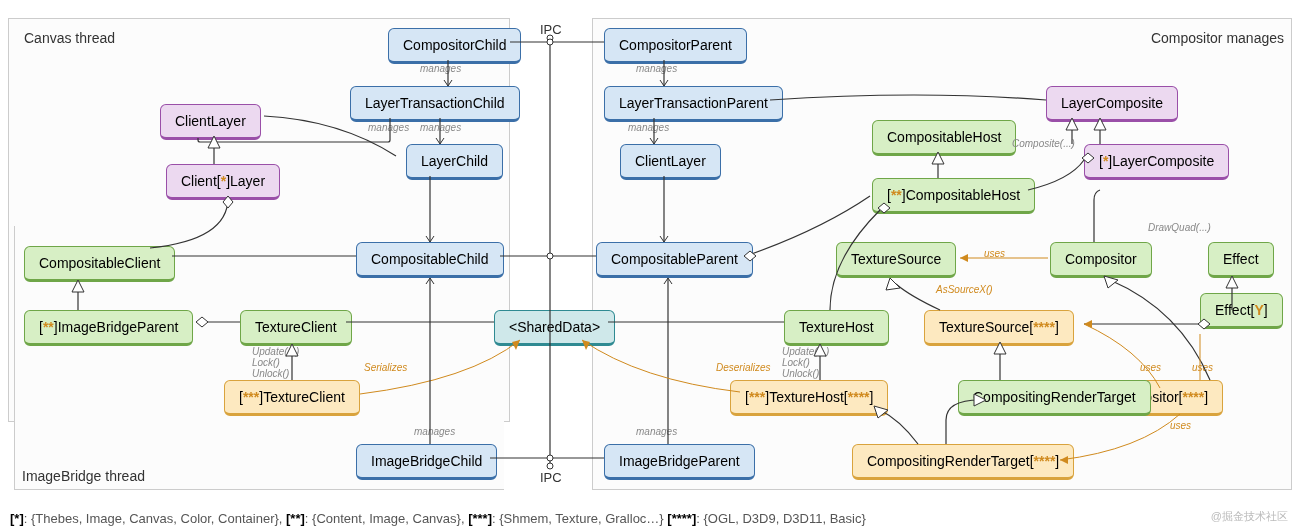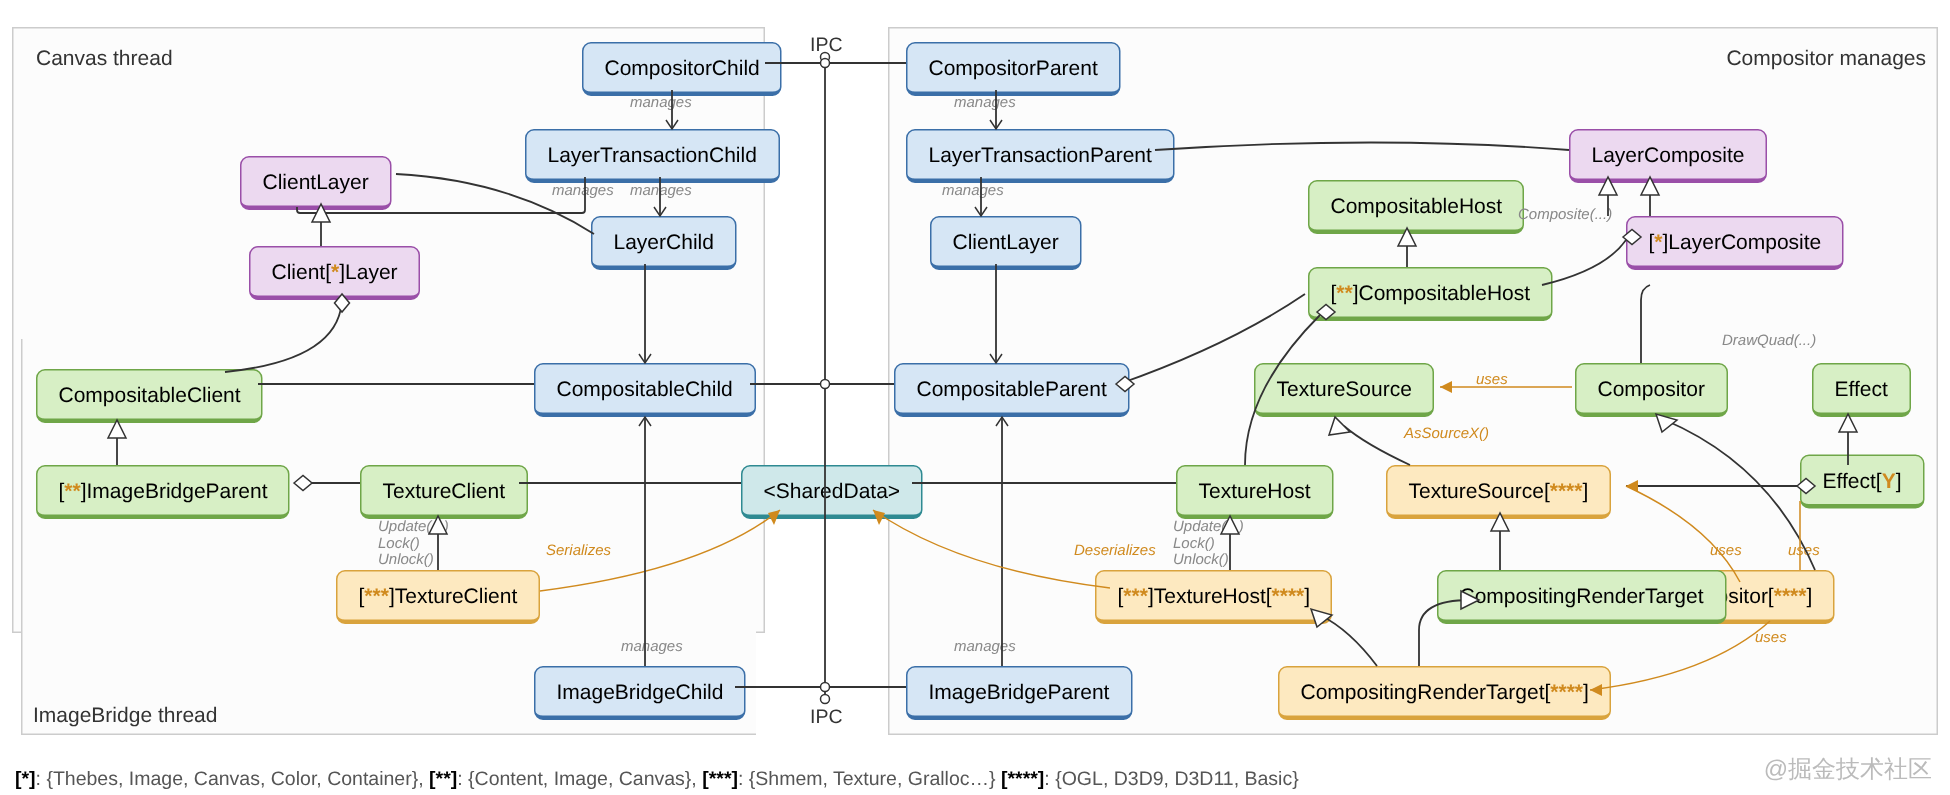--- a/index.html
+++ b/index.html
@@ -11,21 +11,21 @@
 .green{background:#d7efc5;border-color:#6fa648}
 .purple{background:#ecd9f0;border-color:#9a4fa8}
 .orange{background:#fde9c0;border-color:#d9a33d}
 .teal{background:#cfe8ea;border-color:#2f8a92}
 .star{color:#d08a1e;font-weight:bold}
 .conn-label{position:absolute;font-size:10px;color:#888;font-style:italic}
 .conn-label.orange{color:#d08a1e;background:none;border:none}
 .ipc-label{position:absolute;font-size:13px;color:#333}
 .footer{position:absolute;bottom:4px;left:10px;font-size:13px;color:#555}
 .footer b{color:#000}
-.watermark{position:absolute;bottom:6px;right:12px;font-size:16px;color:#bbb}
+.watermark{position:absolute;bottom:6px;right:12px;font-size:11px;color:#bbb}
 svg{position:absolute;top:0;left:0;pointer-events:none}
 .edge{stroke:#333;stroke-width:1.2;fill:none}
 .edge-orange{stroke:#d08a1e;stroke-width:1;fill:none}
 .arrow{fill:none;stroke:#333;stroke-width:1}
 .diamond{fill:#fff;stroke:#333;stroke-width:1}
 .hollow-tri{fill:#fff;stroke:#333;stroke-width:1}
 .dot{fill:#fff;stroke:#333;stroke-width:1}
 </style>
 </head>
 <body>
@@ -37,21 +37,21 @@
 <div class="region-label" style="left:22px;top:468px">ImageBridge thread</div>
 
 <div class="region" style="left:592px;top:18px;width:700px;height:472px"></div>
 <div class="region-label" style="right:16px;top:30px">Compositor manages</div>
 
 <div class="ipc-label" style="left:540px;top:22px">IPC</div>
 <div class="ipc-label" style="left:540px;top:470px">IPC</div>
 
 <div class="node blue" style="left:388px;top:28px">CompositorChild</div>
 <div class="node blue" style="left:350px;top:86px">LayerTransactionChild</div>
-<div class="node blue" style="left:394px;top:144px">LayerChild</div>
+<div class="node blue" style="left:406px;top:144px">LayerChild</div>
 <div class="node purple" style="left:160px;top:104px">ClientLayer</div>
 <div class="node purple" style="left:166px;top:164px"><span>Client[</span><span class="star">*</span><span>]Layer</span></div>
 <div class="node green" style="left:24px;top:246px">CompositableClient</div>
 <div class="node green" style="left:24px;top:310px"><span>[</span><span class="star">**</span><span>]ImageBridgeParent</span></div>
 <div class="node green" style="left:240px;top:310px">TextureClient</div>
 <div class="node orange" style="left:224px;top:380px"><span>[</span><span class="star">***</span><span>]TextureClient</span></div>
 <div class="node blue" style="left:356px;top:242px">CompositableChild</div>
 <div class="node teal" style="left:494px;top:310px">&lt;SharedData&gt;</div>
 <div class="node blue" style="left:356px;top:444px">ImageBridgeChild</div>
 
@@ -64,21 +64,21 @@
 <div class="node orange" style="left:730px;top:380px"><span>[</span><span class="star">***</span><span>]TextureHost[</span><span class="star">****</span><span>]</span></div>
 <div class="node green" style="left:872px;top:120px">CompositableHost</div>
 <div class="node green" style="left:872px;top:178px"><span>[</span><span class="star">**</span><span>]CompositableHost</span></div>
 <div class="node purple" style="left:1046px;top:86px">LayerComposite</div>
 <div class="node purple" style="left:1084px;top:144px"><span>[</span><span class="star">*</span><span>]LayerComposite</span></div>
 <div class="node green" style="left:836px;top:242px">TextureSource</div>
 <div class="node orange" style="left:924px;top:310px"><span>TextureSource[</span><span class="star">****</span><span>]</span></div>
 <div class="node green" style="left:1050px;top:242px">Compositor</div>
 <div class="node orange" style="left:1092px;top:380px"><span>Compositor[</span><span class="star">****</span><span>]</span></div>
 <div class="node green" style="left:1208px;top:242px">Effect</div>
-<div class="node green" style="left:1200px;top:303px"><span>Effect[</span><span class="star">Y</span><span>]</span></div>
+<div class="node green" style="left:1200px;top:293px"><span>Effect[</span><span class="star">Y</span><span>]</span></div>
 <div class="node green" style="left:958px;top:380px">CompositingRenderTarget</div>
 <div class="node orange" style="left:852px;top:444px"><span>CompositingRenderTarget[</span><span class="star">****</span><span>]</span></div>
 
 <div class="conn-label" style="left:420px;top:63px">manages</div>
 <div class="conn-label" style="left:368px;top:122px">manages</div>
 <div class="conn-label" style="left:420px;top:122px">manages</div>
 <div class="conn-label" style="left:636px;top:63px">manages</div>
 <div class="conn-label" style="left:628px;top:122px">manages</div>
 <div class="conn-label" style="left:414px;top:426px">manages</div>
 <div class="conn-label" style="left:636px;top:426px">manages</div>

